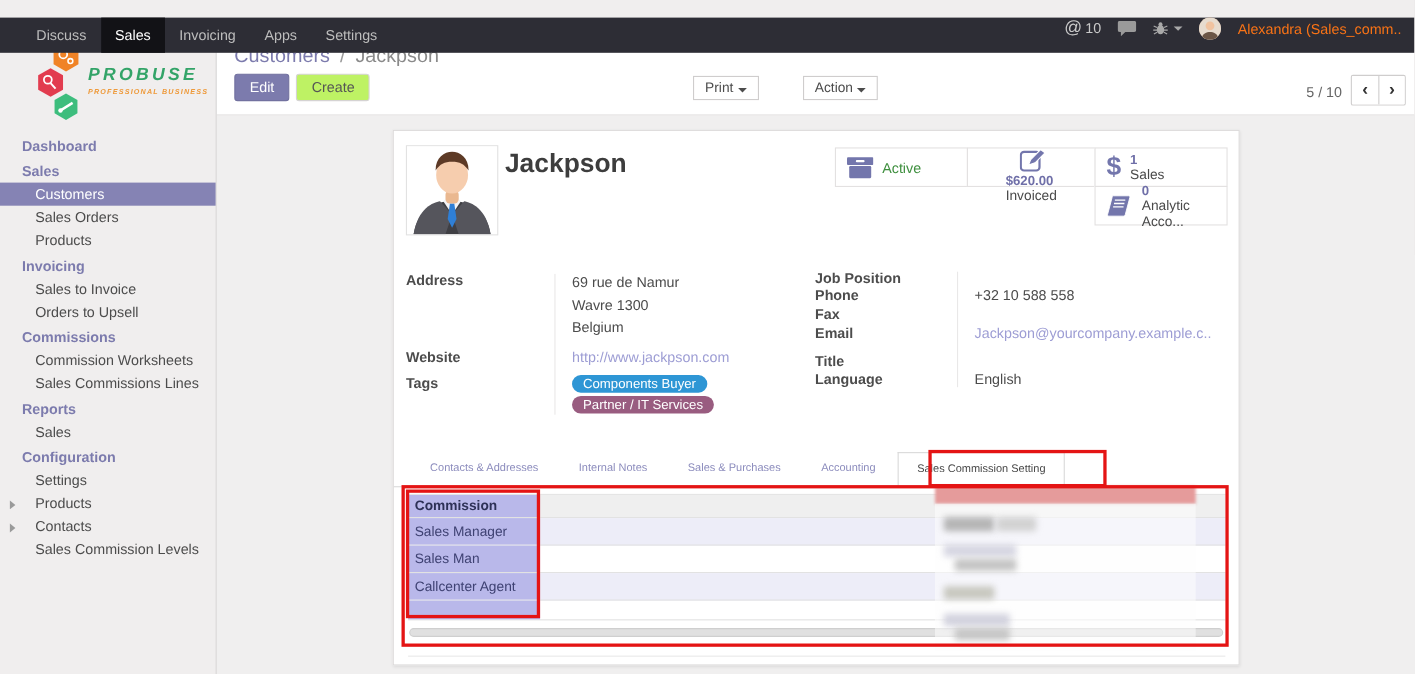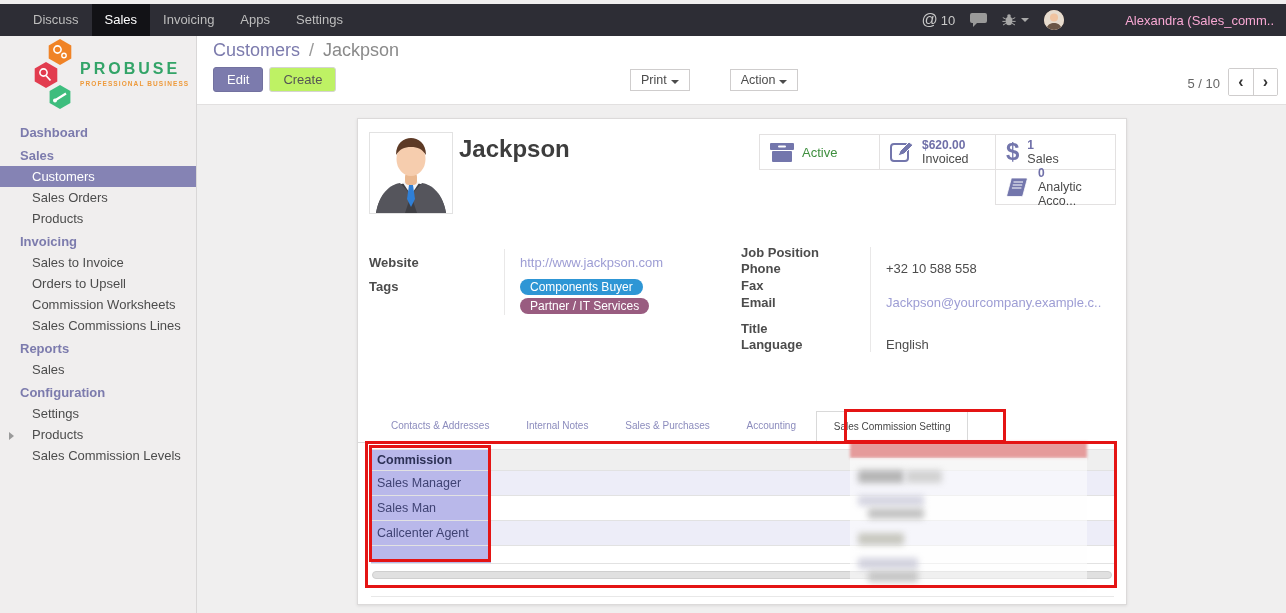--- a/index.html
+++ b/index.html
@@ -1,34 +1,34 @@
 <!DOCTYPE html>
 <html><head>
 <meta charset="utf-8">
 <style>
   * { margin:0; padding:0; box-sizing:border-box; }
   body { background:#e8e6e6; font-family:"Liberation Sans", sans-serif; }
   .stage { position:relative; width:1286px; height:613px; background:#f0eeee; overflow:hidden; }
 
   
-  .topbar { position:absolute; left:0; top:4px; width:1286px; height:32px; background:#2d2d35; display:flex; align-items:center; color:#bdbdbd; font-size:13px; z-index:20; }
+  .topbar { position:absolute; left:0; top:16px; width:1286px; height:32px; background:#2d2d35; display:flex; align-items:flex-start; color:#bdbdbd; font-size:13px; z-index:20; }
   .topbar .menu { display:flex; align-items:stretch; padding-left:20px; }
   .topbar .menu-item { line-height:32px; padding:0 13px; cursor:pointer; }
   .topbar .menu-item.active { background:#121216; color:#fff; }
   .topbar .right { margin-left:auto; display:flex; align-items:center; gap:15px; padding-right:12px; }
   .mention { display:flex; align-items:baseline; gap:3px; color:#c9c9c9; }
   .mention .at { font-size:16px; }
   .tb-icon { display:flex; align-items:center; color:#a9a9a9; }
   .caret { display:inline-block; width:0; height:0; border-left:4px solid transparent; border-right:4px solid transparent; border-top:4px solid #a9a9a9; margin-left:5px; }
   .avatar-small { width:20px; height:20px; border-radius:50%; overflow:hidden; background:#caa88e; flex:0 0 auto; }
-  .username { color:#f9a8d4;margin-left:46px; }
+  .username { color:#f97316; }
 
   
   .sidebar { position:absolute; left:0; top:32px; width:197px; height:581px; background:#f0eeee; border-right:1px solid #d9d7d7; z-index:10; font-size:13px; }
-  .logo { position:relative; height:88px; }
+  .logo { position:relative; height:88px;font-style:italic; }
   .logo svg { position:absolute; left:32px; top:6px; }
   .logo-title { position:absolute; left:80px; top:28px; font-size:16px; font-weight:bold; letter-spacing:3px; color:#31a express; }
   .logo-title { color:#33a468; }
   .logo-sub { position:absolute; left:80px; top:48px; font-size:6.5px; letter-spacing:1.1px; color:#ee9a3b; font-weight:bold; }
   .section-header { color:#7c7bad; font-weight:bold; padding:5px 0 3px 20px; }
   .side-item { position:relative; color:#4c4c4c; padding:3px 0 3px 32px; line-height:15px; cursor:pointer; }
   .side-item.active { background:#8583b4; color:#fff; }
   .chev { position:absolute; left:9px; top:8px; width:0; height:0; border-top:4px solid transparent; border-bottom:4px solid transparent; border-left:5px solid #9a9a9a; }
 
   
@@ -177,29 +177,31 @@
     <div class="section-header">Dashboard</div>
     <div class="section-header">Sales</div>
     <div class="side-item active">Customers</div>
     <div class="side-item">Sales Orders</div>
     <div class="side-item">Products</div>
 
     <div class="section-header">Invoicing</div>
     <div class="side-item">Sales to Invoice</div>
     <div class="side-item">Orders to Upsell</div>
 
+    <div class="section-header">Commissions</div>
     <div class="side-item">Commission Worksheets</div>
     <div class="side-item">Sales Commissions Lines</div>
 
     <div class="section-header">Reports</div>
     <div class="side-item">Sales</div>
 
     <div class="section-header">Configuration</div>
     <div class="side-item">Settings</div>
     <div class="side-item"><span class="chev"></span><span>Products</span></div>
+    <div class="side-item"><span class="chev"></span><span>Contacts</span></div>
     <div class="side-item">Sales Commission Levels</div>
   </div>
 
   <div class="content-header">
     <div class="breadcrumb">
       <span class="parent">Customers</span>
       <span class="sep">/</span>
       <span class="current">Jackpson</span>
     </div>
     <div class="hdr-buttons">
@@ -239,21 +241,21 @@
         <div class="stat" style="left:0;top:0;width:121px;height:36px;">
           <span class="icn">
             <svg width="24" height="22" viewBox="0 0 24 22">
                 <rect x="0" y="2" width="24" height="7" rx="1" fill="#7376ac"></rect>
                 <rect x="2" y="10" width="20" height="11" rx="1" fill="#7376ac"></rect>
                 <rect x="8" y="4.5" width="8" height="2" rx="1" fill="#fff"></rect>
               </svg>
           </span>
           <span class="stat-active-label">Active</span>
         </div>
-        <div class="stat" style="left:120px;top:0;width:117px;height:36px;">
+        <div class="stat" style="left:120px;top:0;width:117px;height:36px;flex-direction:column;">
           <span class="icn">
             <svg width="24" height="22" viewBox="0 0 24 22">
                 <rect x="1" y="3" width="17" height="17" rx="3" fill="none" stroke="#7376ac" stroke-width="2"></rect>
                 <path d="M8 15 L10 10 L19 1 L23 4 L14 13 Z" fill="#7376ac" stroke="#fff" stroke-width="1"></path>
               </svg>
           </span>
           <span class="txt">
             <div class="val">$620.00</div>
             <div class="lbl">Invoiced</div>
           </span>
@@ -276,20 +278,28 @@
           </span>
           <span class="txt">
             <div class="val">0</div>
             <div class="lbl">Analytic Acco...</div>
           </span>
         </div>
       </div>
 
       <div class="fieldgroup fg-left">
         <div class="vline" style="left:135px;"></div>
+        <div class="frow">
+          <div class="flabel">Address</div>
+          <div class="fvalue">
+            <div class="addr-line">69 rue de Namur</div>
+            <div class="addr-line">Wavre 1300</div>
+            <div class="addr-line">Belgium</div>
+          </div>
+        </div>
         <div class="frow" style="margin-top:8px;">
           <div class="flabel">Website</div>
           <div class="fvalue"><span class="link">http://www.jackpson.com</span></div>
         </div>
         <div class="frow" style="margin-top:9px;">
           <div class="flabel">Tags</div>
           <div class="fvalue">
             <div><span class="tagpill tag-blue">Components Buyer</span></div>
             <div><span class="tagpill tag-purple">Partner / IT Services</span></div>
           </div>

